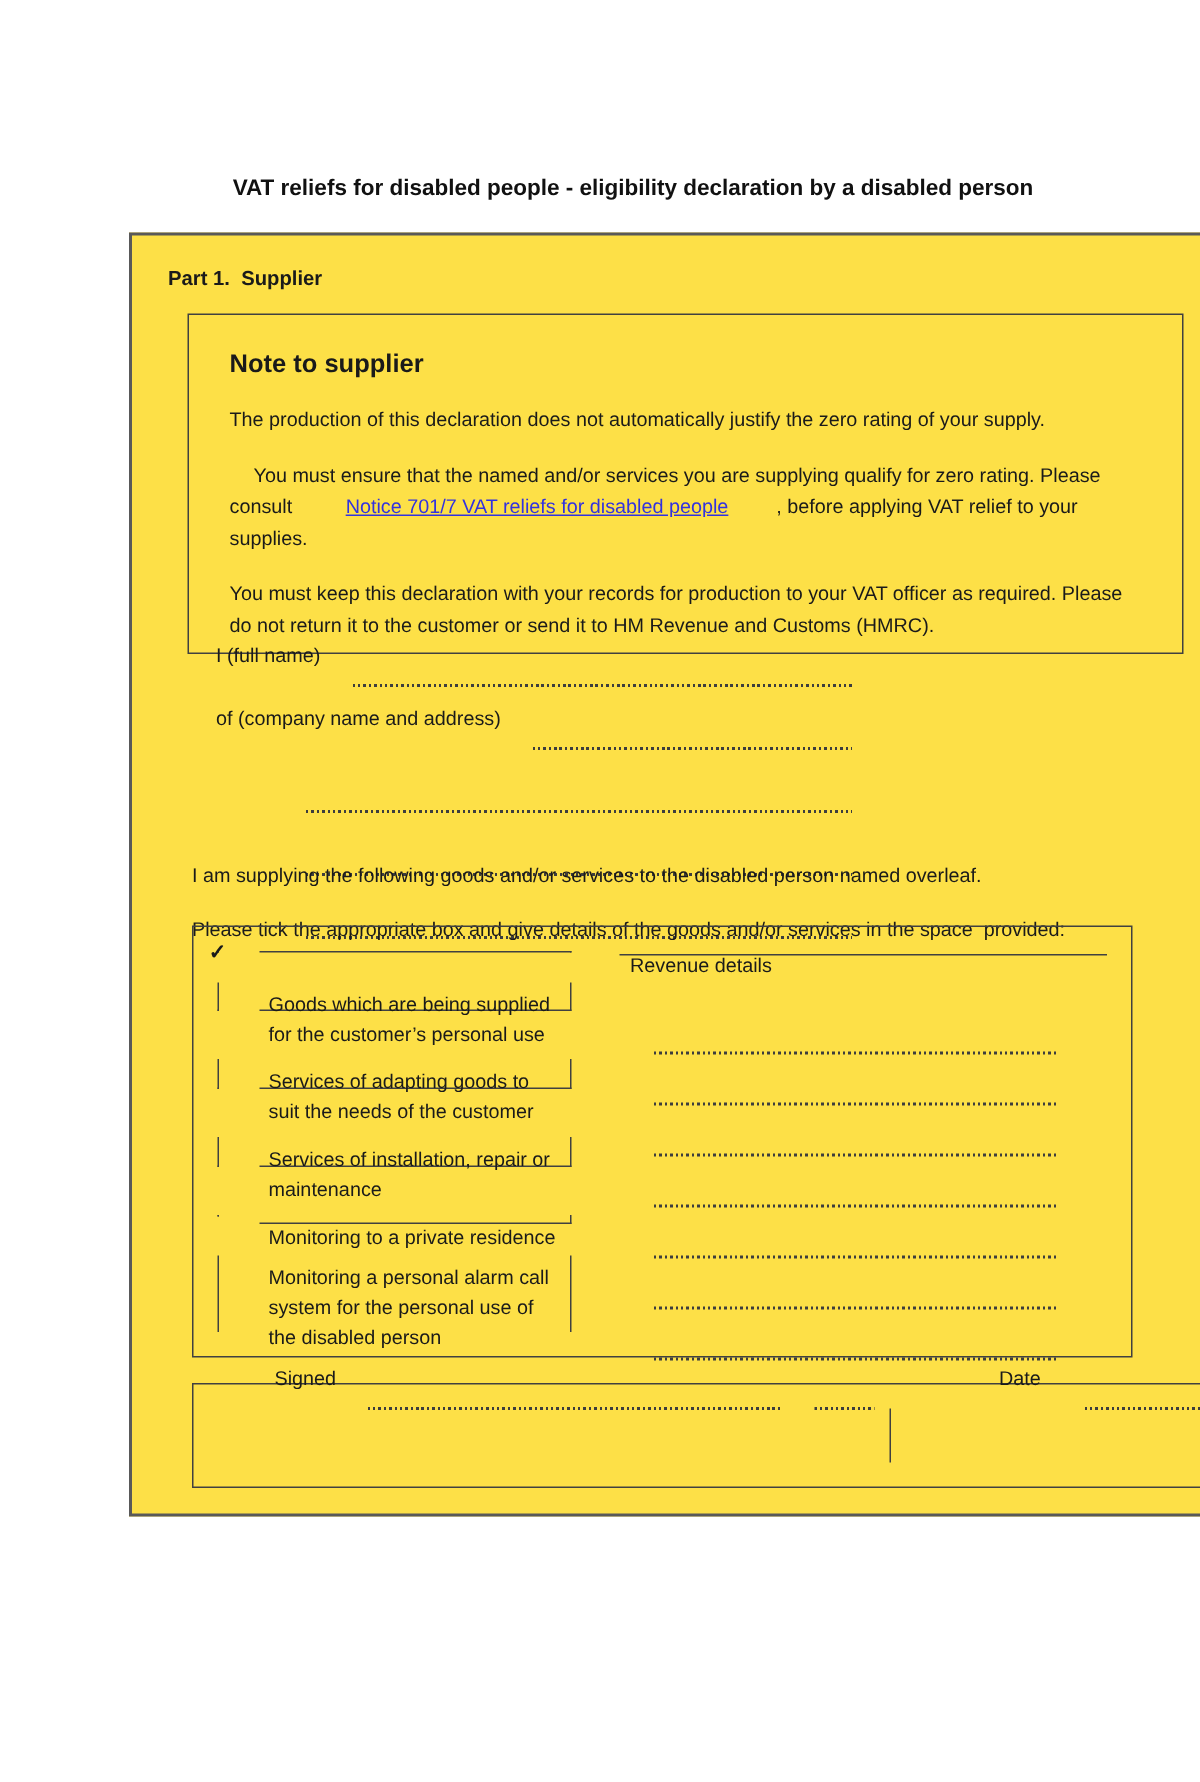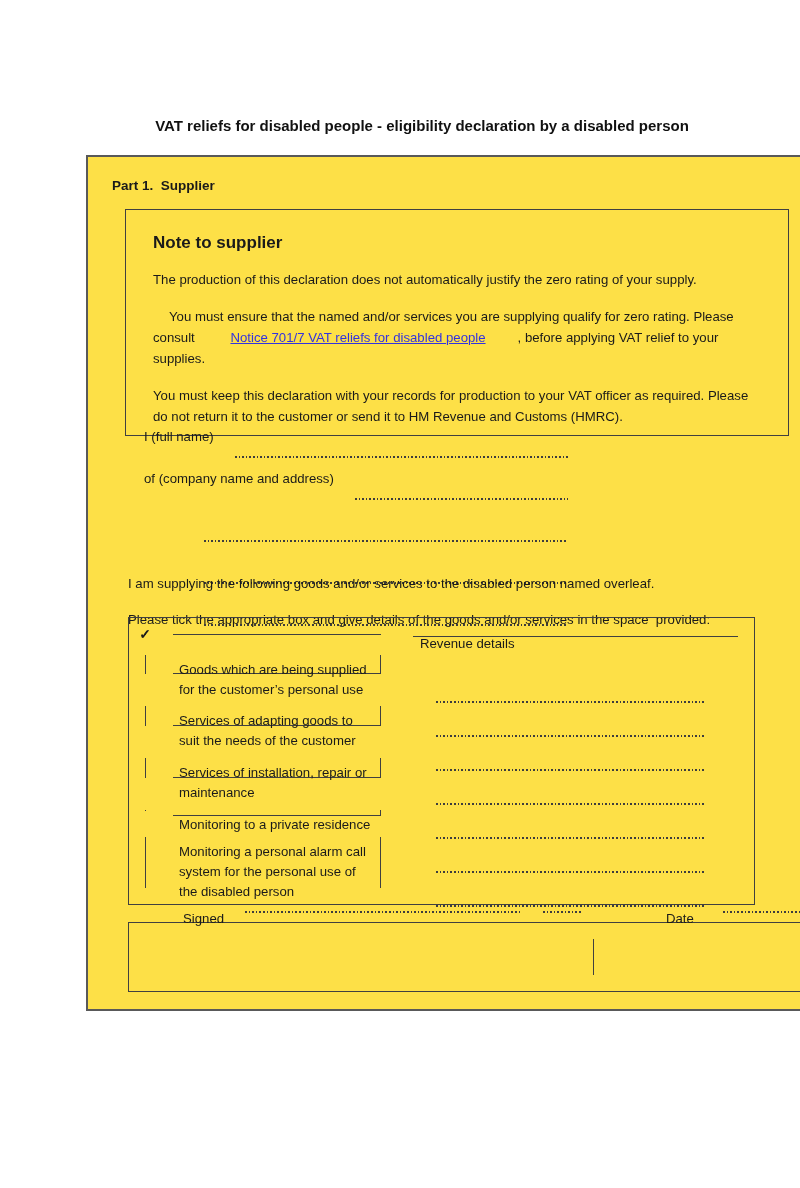--- a/index.html
+++ b/index.html
@@ -68,21 +68,21 @@
 
   .sigbox {
     position:absolute; left:24px; top:749px; width:693px; height:70px;
     border:1.5px solid #404040; display:flex;
   }
   .sig-left {
     width:449px; border-right:1.5px solid #404040;
     display:flex; align-items:flex-end; padding:0 10px 16px 6px;
   }
   .sig-right { flex:1; display:flex; align-items:flex-end; padding:0 18px 16px 8px; }
-  .sigline { display:flex; width:100%; }
+  .sigline { display:flex; align-items:flex-end; width:100%; }
   .sigline .lbl { line-height:16px; }
   .sigline .dotline { margin-bottom:3px; }
   .dots-signed-long { width:288px; margin-left:5px; }
   .dots-signed-short { width:42px; margin-left:6px; }
   .dots-date { width:138px; margin-left:13px; }
 </style>
 </head>
 <body>
 
 <div class="title pre">VAT reliefs for disabled people - eligibility declaration by a disabled person</div>

